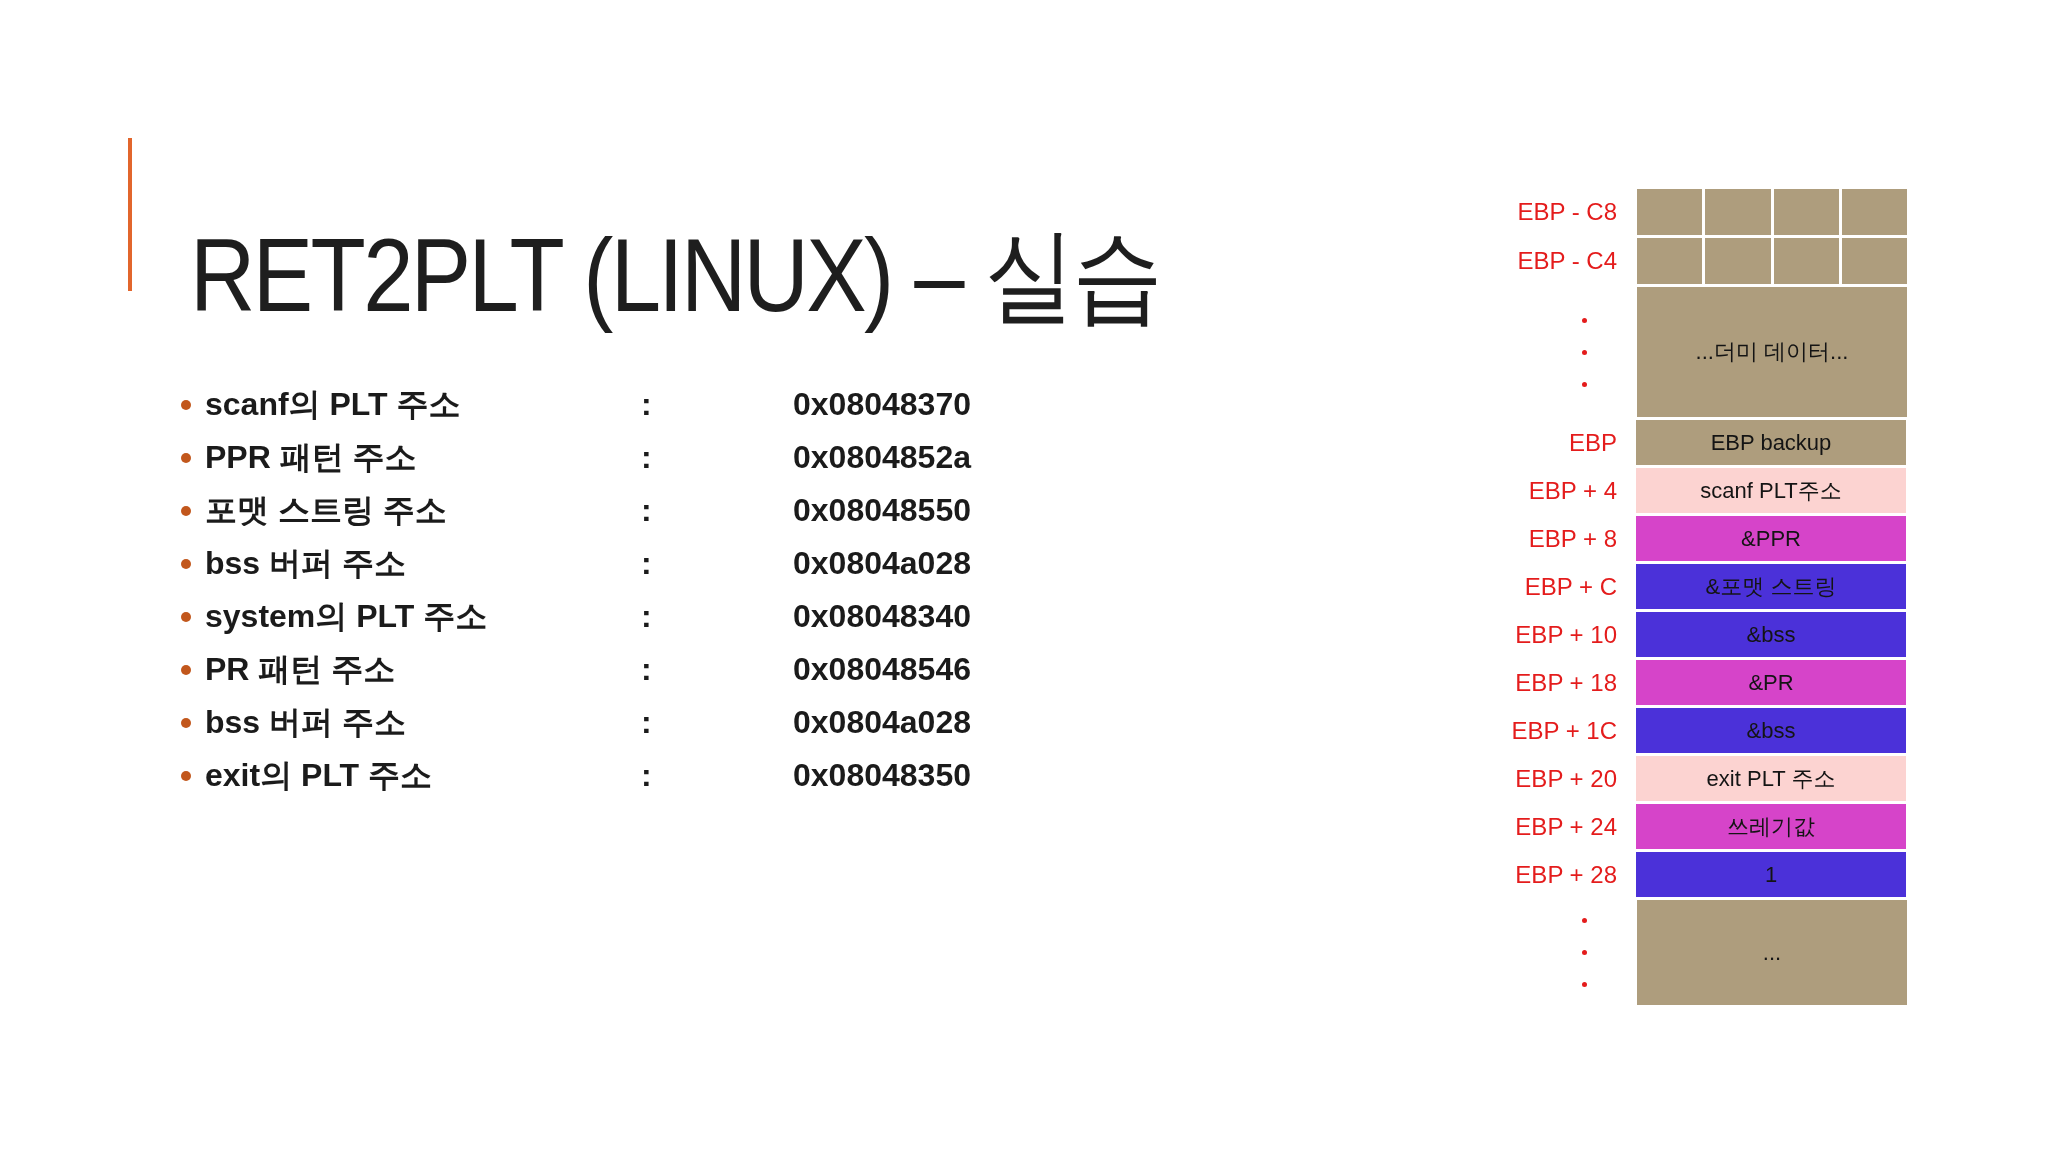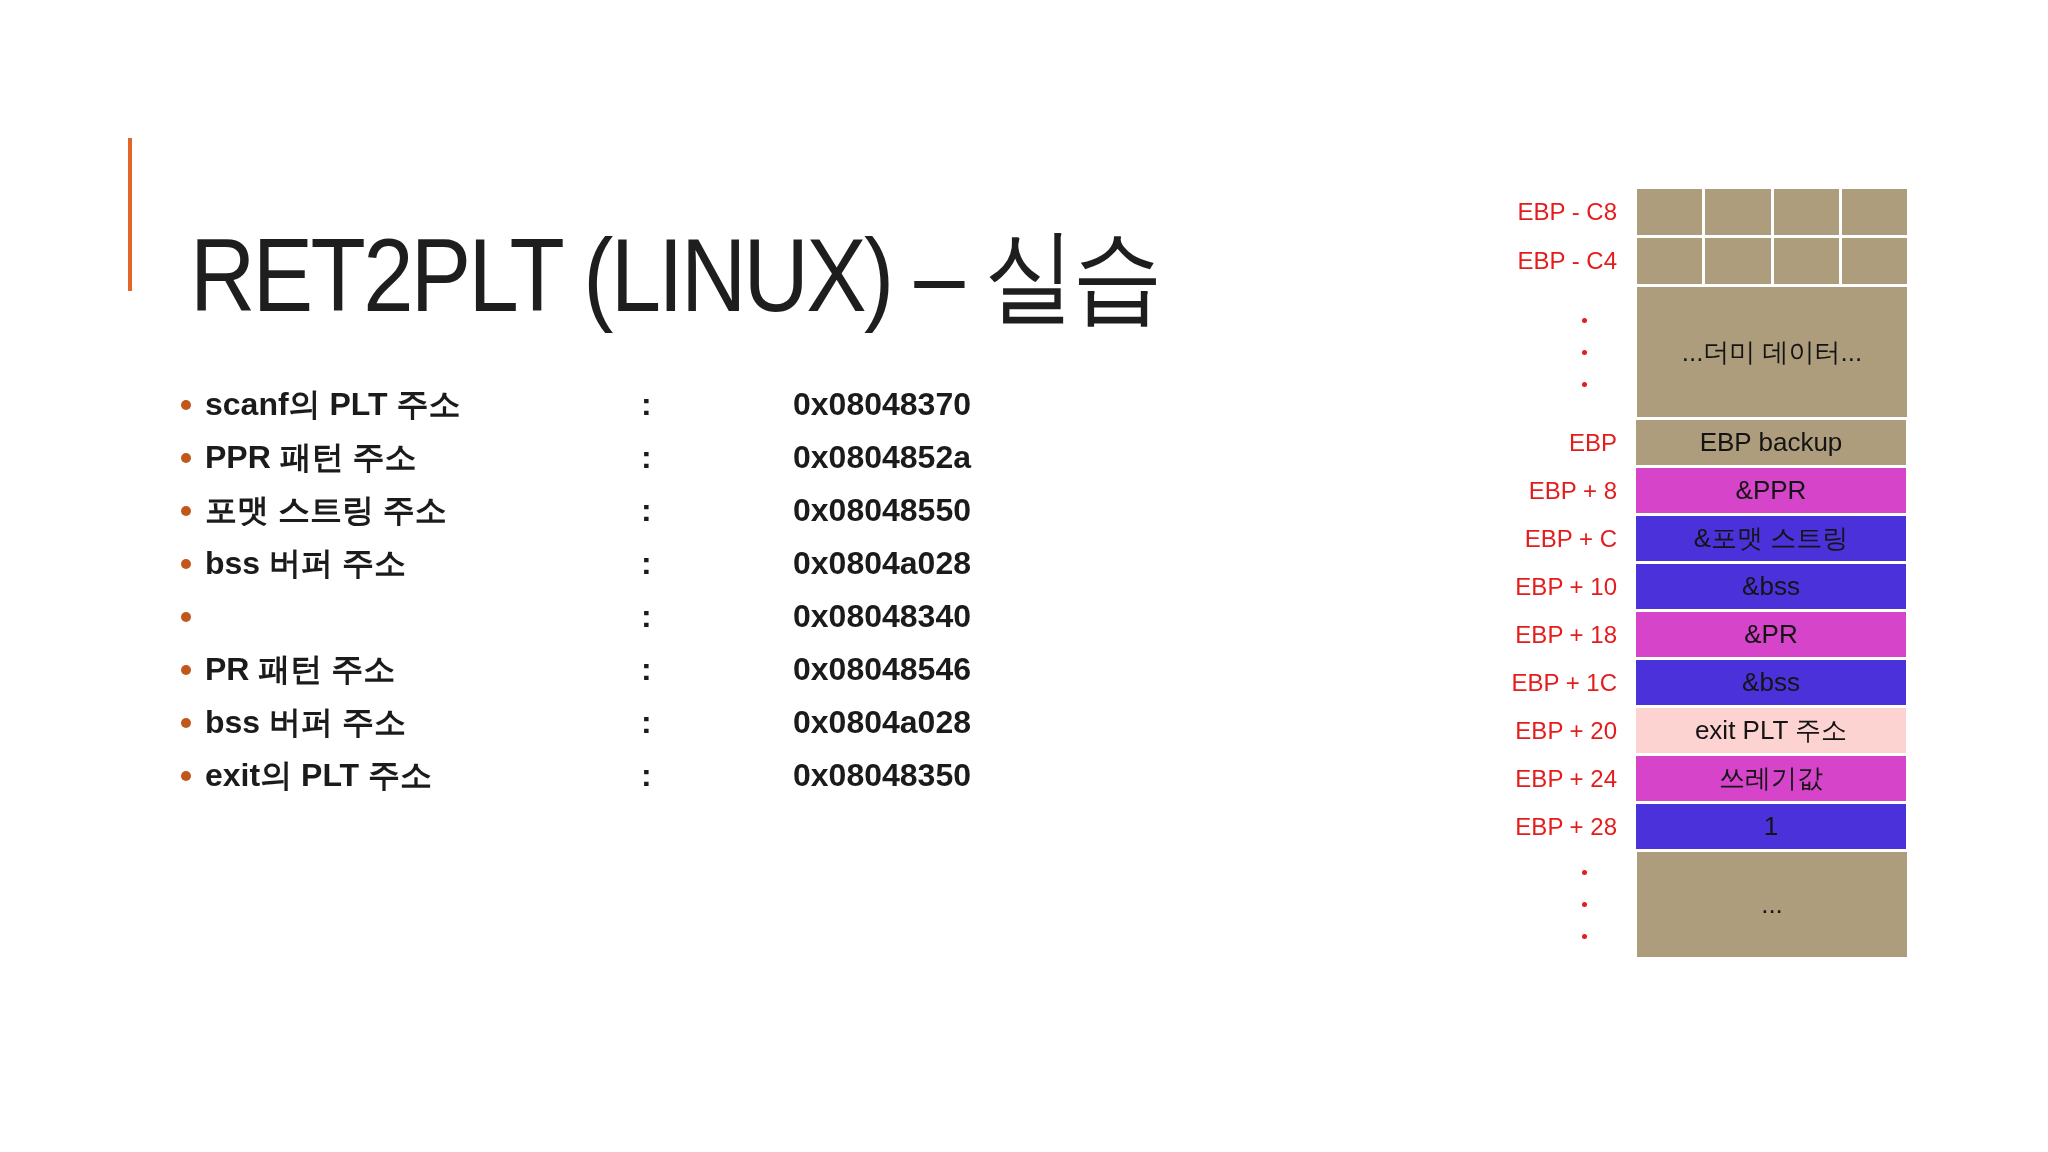--- a/index.html
+++ b/index.html
@@ -46,21 +46,21 @@
   }
   .stack-row{display:flex;margin-bottom:3px;}
   .stack-offset{
     width:97px;flex:0 0 97px;
     display:flex;align-items:center;justify-content:flex-end;
     color:#e41c1c;font-size:24px;white-space:nowrap;
   }
   .stack-box{
     margin-left:20px;width:270px;flex:0 0 270px;
     display:flex;align-items:center;justify-content:center;
-    font-size:26px;color:#141414;text-align:center;
+    font-size:22px;color:#141414;text-align:center;
   }
   .h-cell{height:45px;margin-left:19px;}
   .h-grid{height:46px;}
   .h-tall{height:130px;}
   .h-bottom{height:105px;}
   .fill-tan{background:#ae9d7d;}
   .fill-pink{background:#fcd3d1;}
   .fill-magenta{background:#d644c9;}
   .fill-blue{background:#4b31d9;}
   .grid4{
@@ -103,20 +103,21 @@
       <span class="addr-value">0x08048550</span>
     </div>
     <div class="addr-row">
       <span class="addr-bullet"></span>
       <span class="addr-label">bss 버퍼 주소</span>
       <span class="addr-colon">:</span>
       <span class="addr-value">0x0804a028</span>
     </div>
     <div class="addr-row">
       <span class="addr-bullet"></span>
+      <span class="addr-label">system의 PLT 주소</span>
       <span class="addr-colon">:</span>
       <span class="addr-value">0x08048340</span>
     </div>
     <div class="addr-row">
       <span class="addr-bullet"></span>
       <span class="addr-label">PR 패턴 주소</span>
       <span class="addr-colon">:</span>
       <span class="addr-value">0x08048546</span>
     </div>
     <div class="addr-row">
@@ -162,20 +163,24 @@
         <span class="red-dot"></span>
       </div>
       <div class="stack-box fill-tan h-tall">...더미 데이터...</div>
     </div>
 
     <div class="stack-row">
       <div class="stack-offset">EBP</div>
       <div class="stack-box fill-tan h-cell">EBP backup</div>
     </div>
 
+    <div class="stack-row">
+      <div class="stack-offset">EBP + 4</div>
+      <div class="stack-box fill-pink h-cell">scanf PLT주소</div>
+    </div>
 
     <div class="stack-row">
       <div class="stack-offset">EBP + 8</div>
       <div class="stack-box fill-magenta h-cell">&amp;PPR</div>
     </div>
 
     <div class="stack-row">
       <div class="stack-offset">EBP + C</div>
       <div class="stack-box fill-blue h-cell">&amp;포맷 스트링</div>
     </div>

